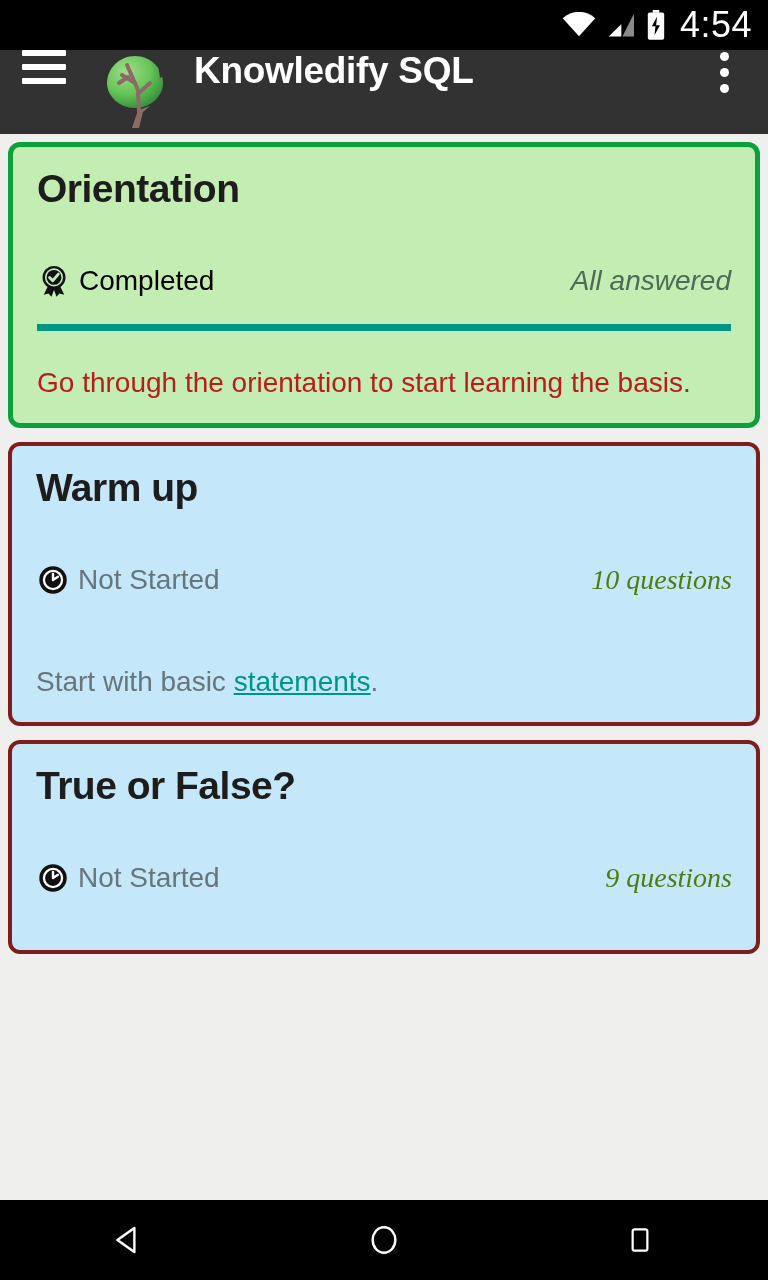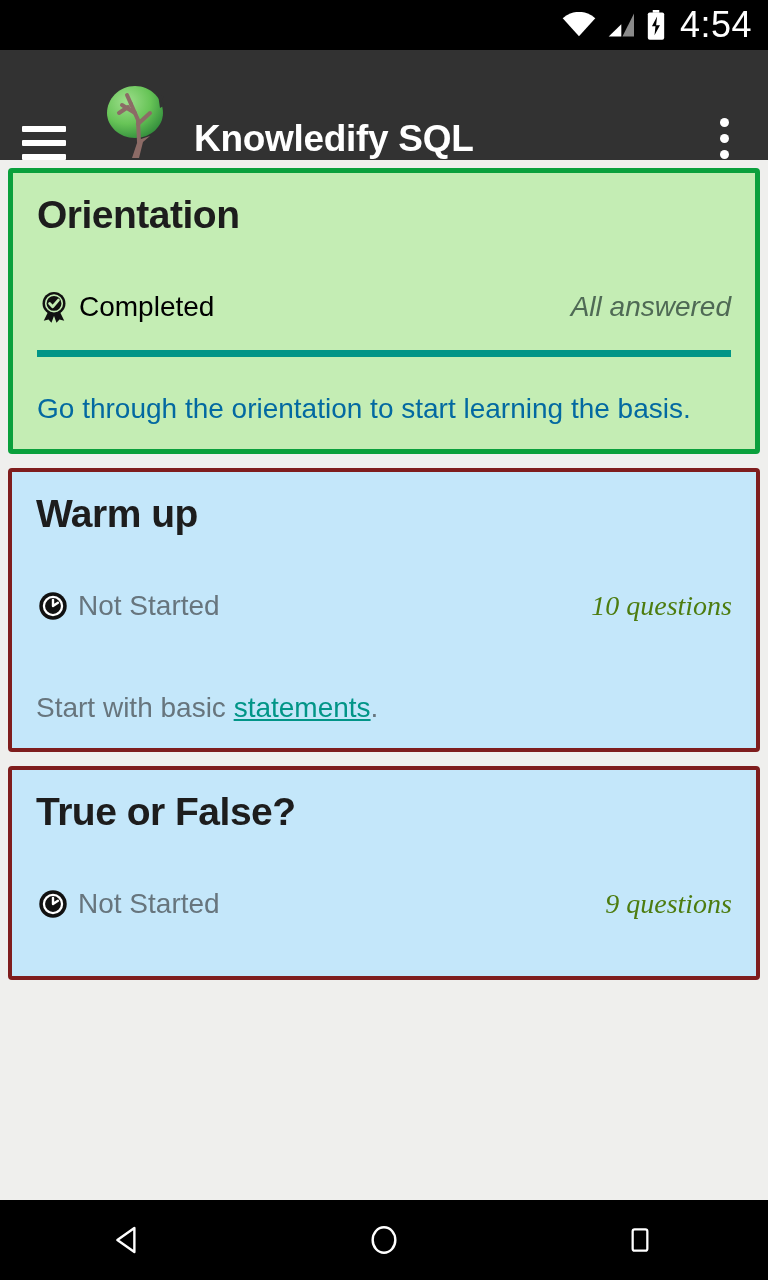--- a/index.html
+++ b/index.html
@@ -15,59 +15,59 @@
   .statusbar {
     height: 50px; background: #000; display: flex;
     align-items: center; justify-content: flex-end;
     padding-right: 16px; gap: 10px;
   }
   .sb-icon { display: flex; align-items: center; }
   .clock-text { color: #fff; font-size: 36px; letter-spacing: .5px; margin-left: 4px; }
 
   
   .toolbar {
-    height: 110px; background: #323232;
-    display: flex; align-items: flex-end; padding: 0 22px;
+    height: 84px; background: #323232;
+    display: flex; align-items: flex-start; padding: 0 22px;
   }
   .hamburger { width: 44px; height: 34px; display: flex; flex-direction: column;
                justify-content: space-between; cursor: pointer; }
   .hamburger span { display: block; height: 6px; background: #fff; border-radius: 1px; }
   .brand-logo { width: 74px; height: 80px; margin-left: 32px; position: relative; }
   .app-title { color: #fff; font-size: 37px; font-weight: bold; margin-left: 22px;
                letter-spacing: -0.3px; }
   .overflow { margin-left: auto; width: 44px; height: 44px; display: flex;
               flex-direction: column; align-items: center; justify-content: center; gap: 7px;
               cursor: pointer; }
   .overflow i { width: 9px; height: 9px; border-radius: 50%; background: #fff; display: block; }
 
   
   .content { padding: 8px 8px 0 8px; }
   .card {
-    border-radius: 4px; margin-bottom: 14px; padding: 20px 24px 22px 24px;
+    border-radius: 12px; margin-bottom: 14px; padding: 20px 24px 22px 24px;
     position: relative;
   }
   .card.green { background: #c4edb4; border: 5px solid #0aa03c; }
   .card.blue  { background: #c4e7fa; border: 4px solid #7f1d1d; }
 
   .card-title { font-size: 39px; font-weight: bold; color: #1d1d1d; letter-spacing: -0.5px;
                 line-height: 1.15; }
 
   .status-row { display: flex; align-items: center; margin-top: 52px; }
   .status-icon { width: 34px; height: 34px; flex: 0 0 34px; display: flex;
                  align-items: center; justify-content: center; }
   .status-label { font-size: 28px; color: #000000; margin-left: 8px; }
   .card.blue .status-label { color: #67757d; }
   .status-right { margin-left: auto; font-size: 28px; font-style: italic; color: #4f6a55; }
   .card.blue .status-right { color: #4d7c0f; font-family: Liberation Serif, serif; }
 
   .progress-wrap { margin-top: 26px; height: 7px; }
   .progress-bar { height: 7px; background: #019587; width: 100%; }
   .progress-bar.empty { background: transparent; }
 
-  .card-desc { margin-top: 34px; font-size: 28px; color: #0369a1; line-height: 1.3; }
+  .card-desc { margin-top: 34px; font-size: 28px; color: #b91c1c; line-height: 1.3; }
   .card.blue .card-desc { color: #67757d; }
   .card-desc a { color: #019587; text-decoration: underline; margin-top: 48px; }
 
   
   .navbar {
     position: absolute; bottom: 0; left: 0; width: 768px; height: 80px;
     background: #000; display: flex; align-items: center; justify-content: space-around;
   }
   .nav-btn { width: 120px; height: 80px; display: flex; align-items: center; justify-content: center;
              cursor: pointer; }

